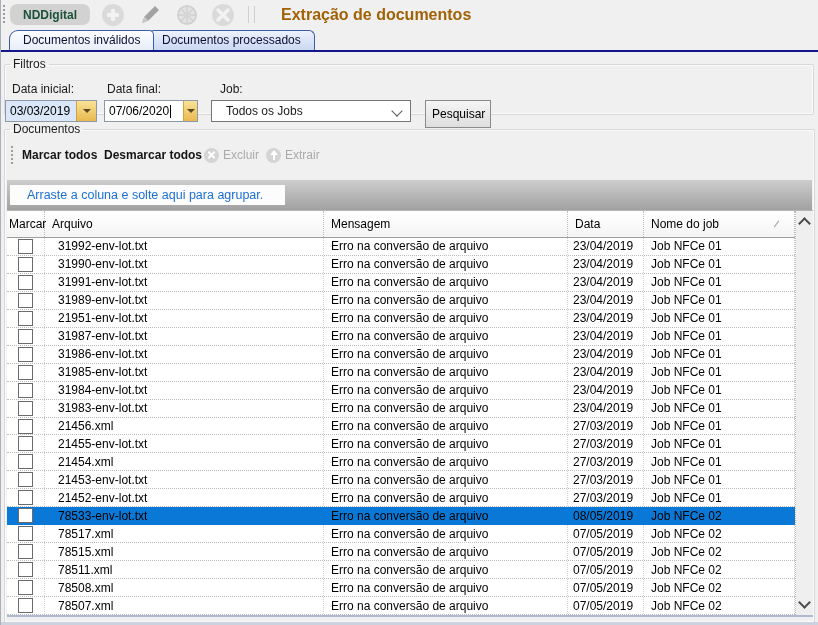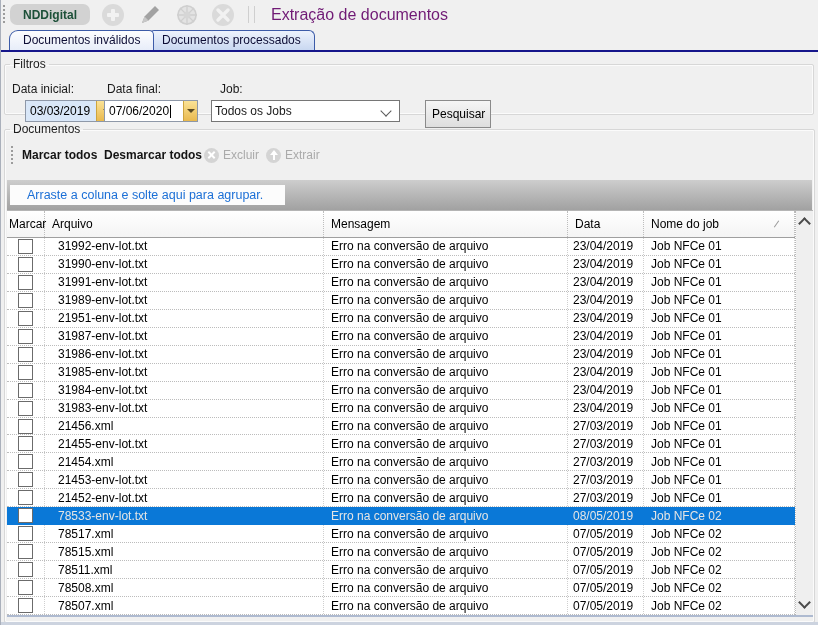--- a/index.html
+++ b/index.html
@@ -9,50 +9,50 @@
 
   
   .main-toolbar{position:absolute;top:0;left:0;right:0;height:29px;background:#f0f0f0;}
   .grip{position:absolute;left:2px;top:5px;bottom:5px;width:3px;
         background-image:repeating-linear-gradient(#9c9c9c 0 2px,transparent 2px 4px);background-size:2px 100%;background-repeat:no-repeat;}
   .brand{position:absolute;left:9px;top:4px;width:80px;height:21px;background:#d2d2d2;border-radius:2px;
          display:flex;align-items:center;justify-content:center;font-weight:bold;font-size:12px;}
   .tb-btn{position:absolute;top:2px;width:26px;height:26px;background:none;border:none;padding:0;}
   .tb-sep{position:absolute;left:247px;top:6px;height:17px;width:5px;
           border-left:1px solid #cfcfcf;border-right:1px solid #cfcfcf;}
-  .app-title{position:absolute;left:270px;top:0;height:29px;line-height:29px;font-size:16px;color:#701a75;}
+  .app-title{position:absolute;left:280px;top:0;height:29px;line-height:29px;font-size:16px;color:#a16207;font-weight:bold;}
 
   
   .tabstrip{position:absolute;top:29px;left:0;right:0;height:21px;border-bottom:2px solid #16168b;}
   .tab{position:absolute;bottom:0;height:19px;line-height:19px;padding:0 13px;
        border:1px solid #3c5ba8;border-bottom:none;color:#0d0d35;font-size:12px;}
   .tab.active{left:8px;background:linear-gradient(#fdfdfe,#e7edf9);border-radius:9px 5px 0 0;z-index:2;}
   .tab.inactive{left:147px;background:linear-gradient(#edf2fc,#c9d8f1);border-radius:6px 6px 0 0;}
 
   
   fieldset{position:absolute;margin:0;padding:0;border:1px solid #d7d7d7;border-radius:2px;
            box-shadow:inset 0 0 0 1px #fbfbfb;}
   legend{margin-left:5px;padding:0 3px;font-size:12px;color:#1c1c1c;}
   .filtros{left:3px;right:4px;top:57px;height:56px;}
   .docs{left:3px;right:3px;top:122px;bottom:2px;}
 
   .flabel{position:absolute;top:11px;}
   .l-ini{left:7px;} .l-fim{left:102px;} .l-job{left:215px;}
 
   .datepicker{position:absolute;top:29px;height:20px;display:flex;border:1px solid #8e98a8;background:#fff;}
-  .dp1{left:20px;width:90px;} .dp2{left:99px;width:92px;gap:12px;}
+  .dp1{left:0;width:90px;} .dp2{left:99px;width:92px;gap:12px;}
   .dp-field{flex:1;display:flex;align-items:center;padding-left:4px;font-size:12px;color:#000;}
   .dp1 .dp-field{background:#d9e7f8;}
   .caret{display:inline-block;width:1px;height:13px;background:#000;margin-left:1px;}
   .dp-btn{width:19px;background:linear-gradient(#fae296,#e9b94e);border-left:1px solid #cda43e;
           display:flex;align-items:center;justify-content:center;}
   .dp-arrow{width:0;height:0;border-left:4px solid transparent;border-right:4px solid transparent;border-top:4px solid #5a4a22;}
 
   .combo{position:absolute;left:206px;top:29px;width:184px;height:20px;border:1px solid #767676;background:#fff;
-         display:flex;align-items:center;padding-left:3px;font-size:12px;}
+         display:flex;align-items:center;padding-left:14px;font-size:12px;}
   .combo-chev{position:absolute;right:9px;top:6px;width:7px;height:7px;
               border-left:1px solid #5a5a5a;border-bottom:1px solid #5a5a5a;transform:rotate(-45deg);}
   .btn{position:absolute;left:420px;top:29px;width:66px;height:28px;background:linear-gradient(#f5f5f5,#dedede);
        border:1px solid #8a8a8a;font-size:12px;font-family:"Liberation Sans",sans-serif;}
 
   
   .doc-toolbar{position:absolute;top:7px;left:2px;right:2px;height:24px;}
   .dt-grip{position:absolute;left:4px;top:3px;bottom:3px;width:3px;
            background-image:repeating-linear-gradient(#9c9c9c 0 2px,transparent 2px 4px);background-size:2px 100%;background-repeat:no-repeat;}
   .dt-item{position:absolute;top:0;height:24px;display:flex;align-items:center;gap:4px;background:none;border:none;
@@ -83,21 +83,21 @@
   .sort-asc{position:absolute;right:17px;top:9px;width:1px;height:8px;background:#9a9a9a;transform:rotate(35deg);}
 
   .grid-body{position:absolute;top:27px;left:0;right:0;bottom:0;display:flex;flex-direction:column;}
   .row{flex:1;display:flex;border-bottom:1px dotted #bcbcbc;background:#fff;min-height:0;}
   .cell{display:flex;align-items:center;padding-left:7px;font-size:12px;color:#000;
         border-right:1px dotted #cfcfcf;box-sizing:border-box;white-space:nowrap;overflow:hidden;}
   .cell.c-arquivo{padding-left:13px;} .cell.c-data{padding-left:5px;}
   .cell.c-marcar{padding-left:0;justify-content:center;}
   .checkbox{width:13px;height:13px;border:1px solid #6b6b6b;background:#fff;}
   .row.selected{background:#0a78d7;border-bottom-color:#0a78d7;}
-  .row.selected .cell{color:#e5e5e5;border-right-color:transparent;}
+  .row.selected .cell{color:#000000;border-right-color:transparent;}
 
   
   .vscroll{position:absolute;top:0;right:0;bottom:0;width:17px;background:#efefef;}
   .chev{position:absolute;left:4px;width:7px;height:7px;}
   .chev-up{top:8px;border-left:2px solid #4a4a4a;border-top:2px solid #4a4a4a;transform:rotate(45deg);}
   .chev-down{bottom:8px;border-left:2px solid #4a4a4a;border-top:2px solid #4a4a4a;transform:rotate(225deg);}
 
   .bottom-strip{position:absolute;left:0;right:0;bottom:0;height:3px;background:#ccd3df;}
 </style>
 </head>

